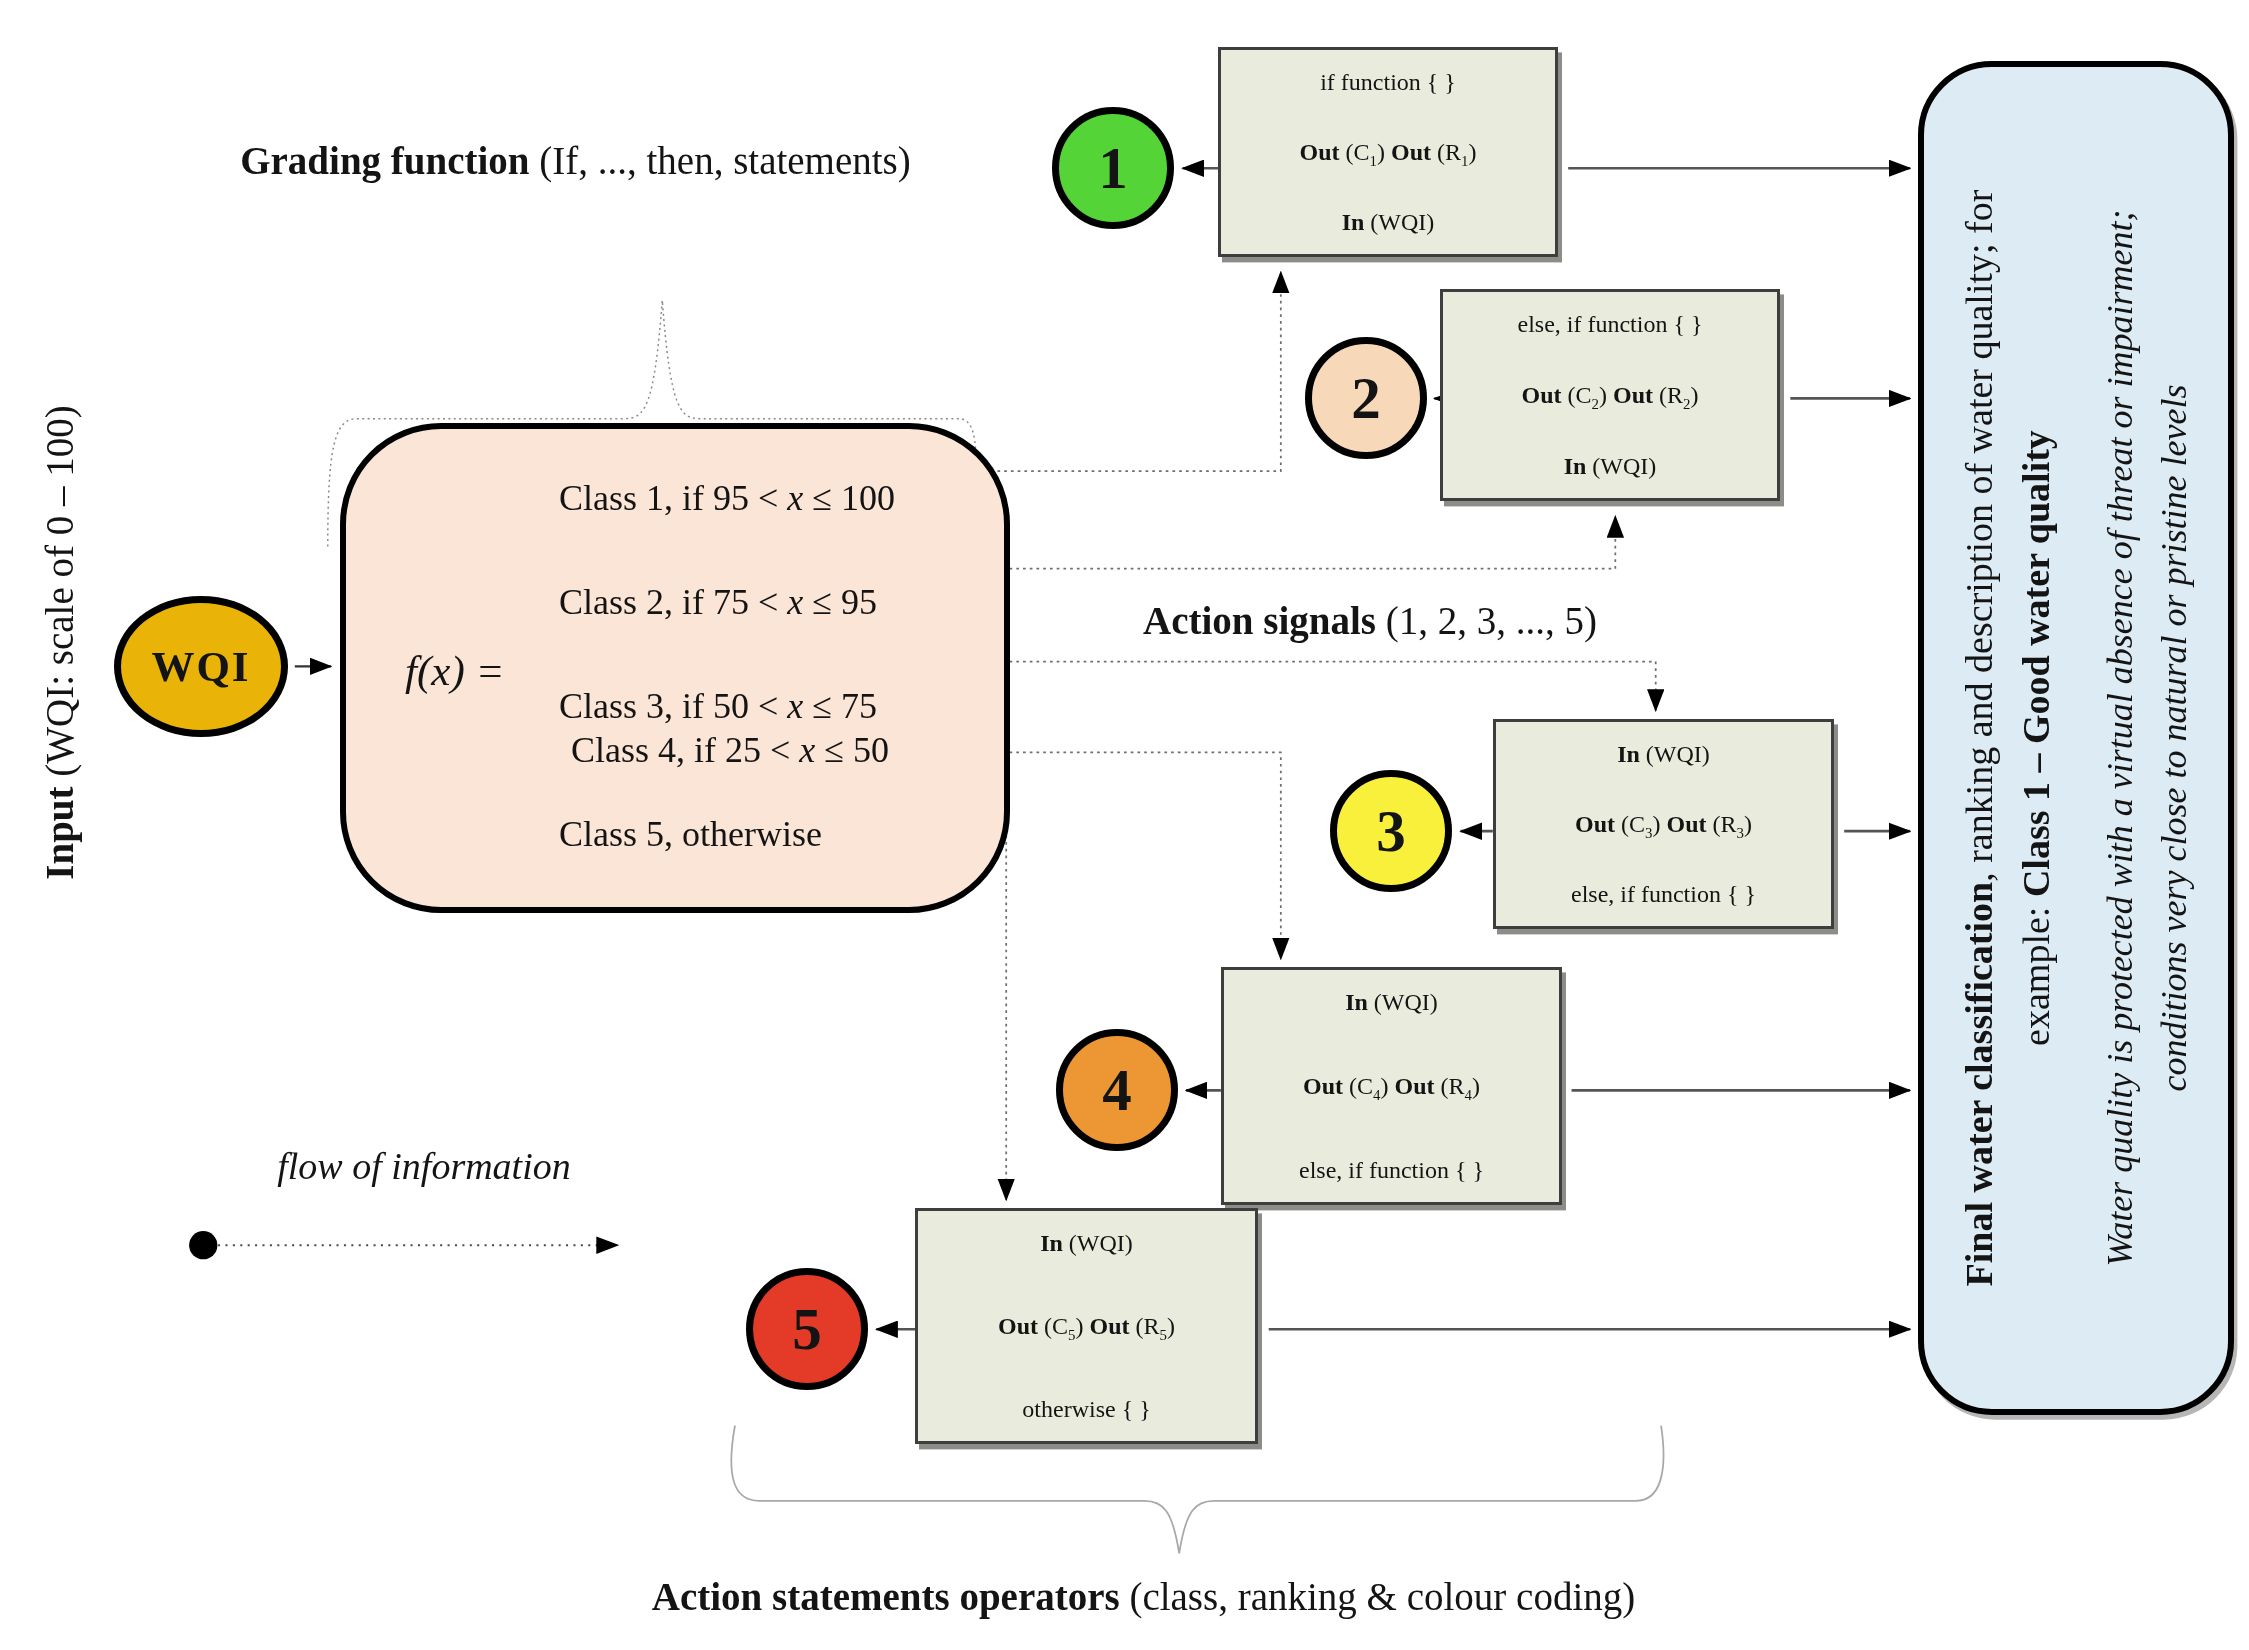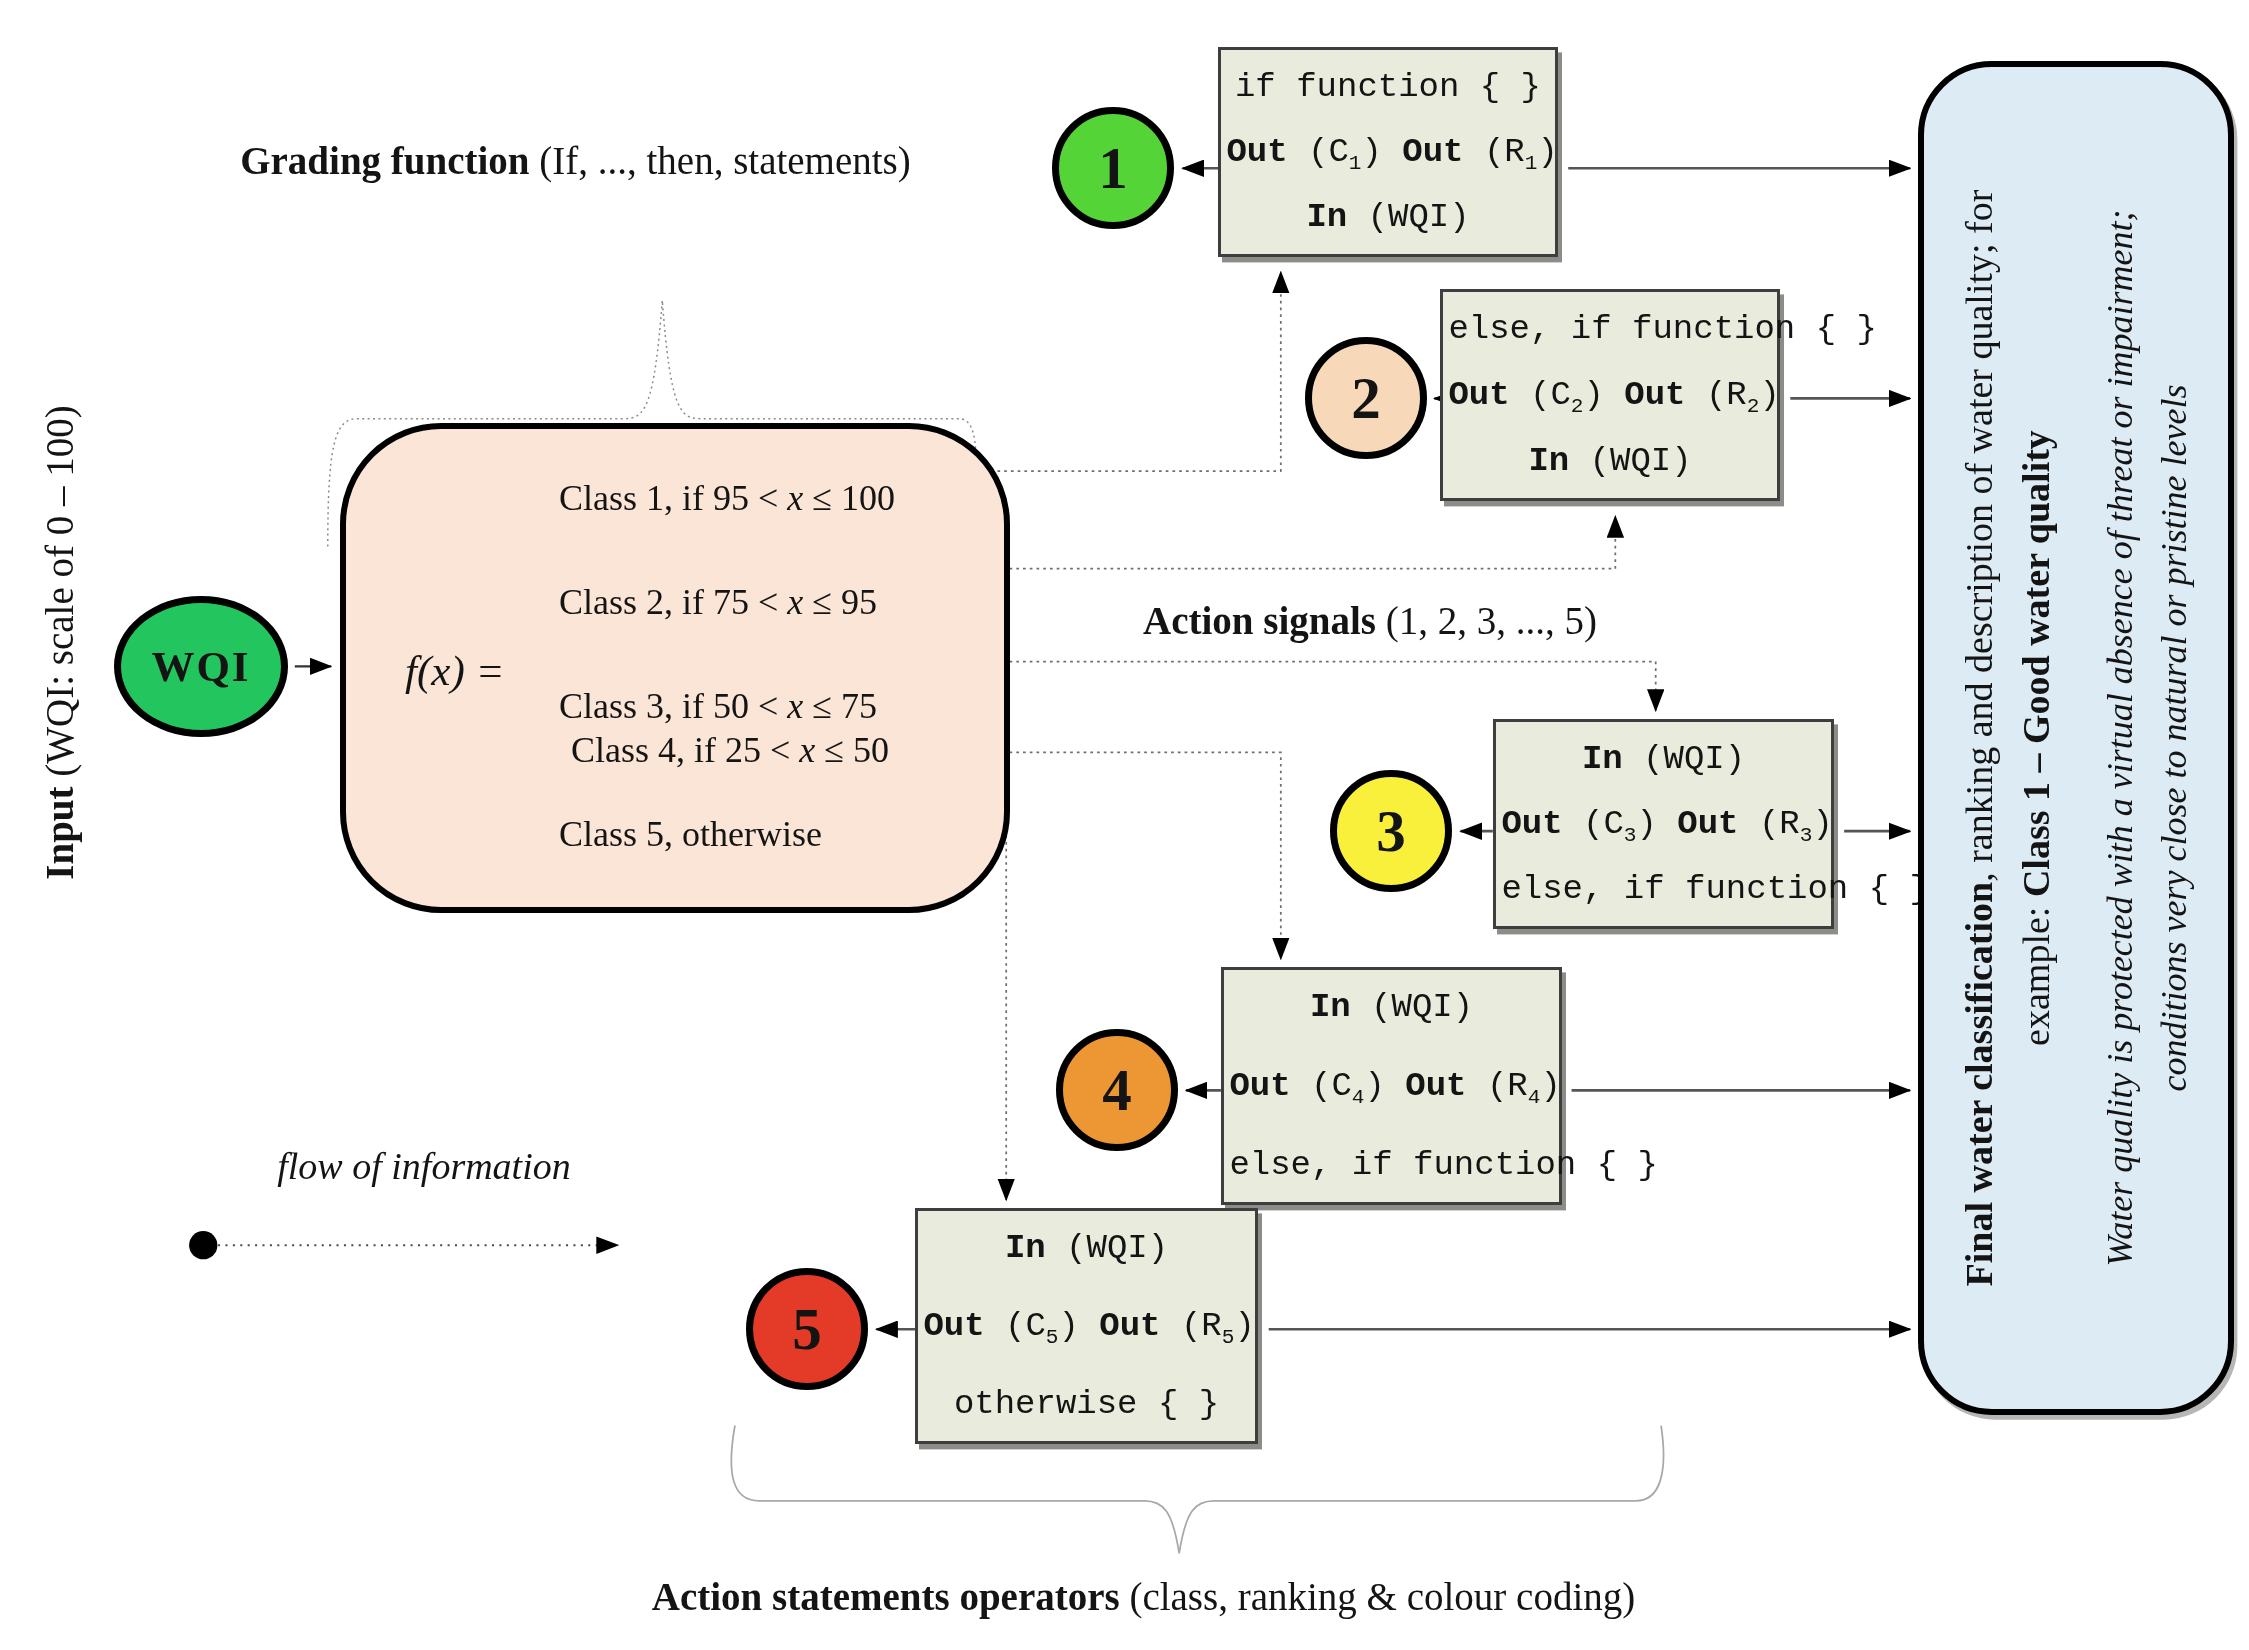--- a/index.html
+++ b/index.html
@@ -18,21 +18,21 @@
     display:flex;align-items:center;justify-content:center;
     font-size:43px;font-weight:600;letter-spacing:2px;}
 
   .grading-box{border:6px solid #000;border-radius:101px;}
   .fx{font-size:43px;font-style:italic;text-align:right;}
   .case-line{font-size:36px;white-space:nowrap;height:43px;line-height:43px;}
 
   .op-box{border:3.4px solid #3e3e3e;box-shadow:4px 5.4px 0 rgba(45,45,40,0.55);
     display:flex;flex-direction:column;justify-content:space-between;
     padding:20px 5.4px;box-sizing:border-box;}
-  .op-row{font-size:34px;text-align:center;white-space:nowrap;line-height:1.0;font-family:Liberation Mono, monospace;}
+  .op-row{font-size:24px;text-align:center;white-space:nowrap;line-height:1.0;}
 
   .circle-node{width:108px;height:108px;border:7.4px solid #000;border-radius:50%;
     display:flex;align-items:center;justify-content:center;
     font-size:59px;font-weight:700;}
 
   .result-box{border:6px solid #000;border-radius:74px;box-shadow:3.4px 4.7px 0 rgba(45,45,45,0.35);}
   .result-inner{position:absolute;left:50%;top:50%;width:1312px;
     transform:translate(-50%,-50%) rotate(-90deg);text-align:center;}
   .result-main{font-size:38px;line-height:1.5;}
   .result-italic{font-size:36px;line-height:1.5;margin-top:28px;}
@@ -78,21 +78,21 @@
     <path d="M1885,1975 H2838" fill="none" stroke="#555" stroke-width="4" marker-end="url(#ah)"></path>
 
     <circle cx="302" cy="1850" r="21" fill="#000"></circle>
     <path d="M324,1850 H918" fill="none" stroke="#4a4a4a" stroke-width="3" stroke-dasharray="3 8" marker-end="url(#ah)"></path>
   </svg>
 
   <div class="abs vlabel" style="left:-257px;top:621px;width:633px;height:43px;line-height:43px;"><span class="b">Input</span><span> (WQI: scale of 0 – 100)</span></div>
 
   <div class="abs heading" style="left:128px;top:138px;width:895px;text-align:center;"><span class="b">Grading function</span><span> (If, ..., then, statements)</span></div>
 
-  <div class="abs ellipse-node" style="left: 114px; top: 596px; width: 160px; height: 127px; background-color: #22c55e;">WQI</div>
+  <div class="abs ellipse-node" style="left: 114px; top: 596px; width: 160px; height: 127px; background-color: #eab308;">WQI</div>
 
   <div class="abs grading-box" style="left: 340px; top: 423px; width: 658px; height: 478px; background-color: rgb(251, 229, 214);">
     <div class="abs fx" style="left:13.5px;top:217px;width:145px;"><span class="i">f</span><span>(</span><span class="i">x</span><span>) = </span></div>
     <div class="abs case-line" style="left:213px;top:48px;"><span>Class 1, if 95 &lt; </span><span class="i">x</span><span> ≤ 100</span></div>
     <div class="abs case-line" style="left:213px;top:132px;margin-top:20px;"><span>Class 2, if 75 &lt; </span><span class="i">x</span><span> ≤ 95</span></div>
     <div class="abs case-line" style="left:213px;top:216px;margin-top:40px;"><span>Class 3, if 50 &lt; </span><span class="i">x</span><span> ≤ 75</span></div>
     <div class="abs case-line" style="left:225px;top:300px;"><span>Class 4, if 25 &lt; </span><span class="i">x</span><span> ≤ 50</span></div>
     <div class="abs case-line" style="left:213px;top:384px;"><span>Class 5, otherwise</span></div>
   </div>
 

